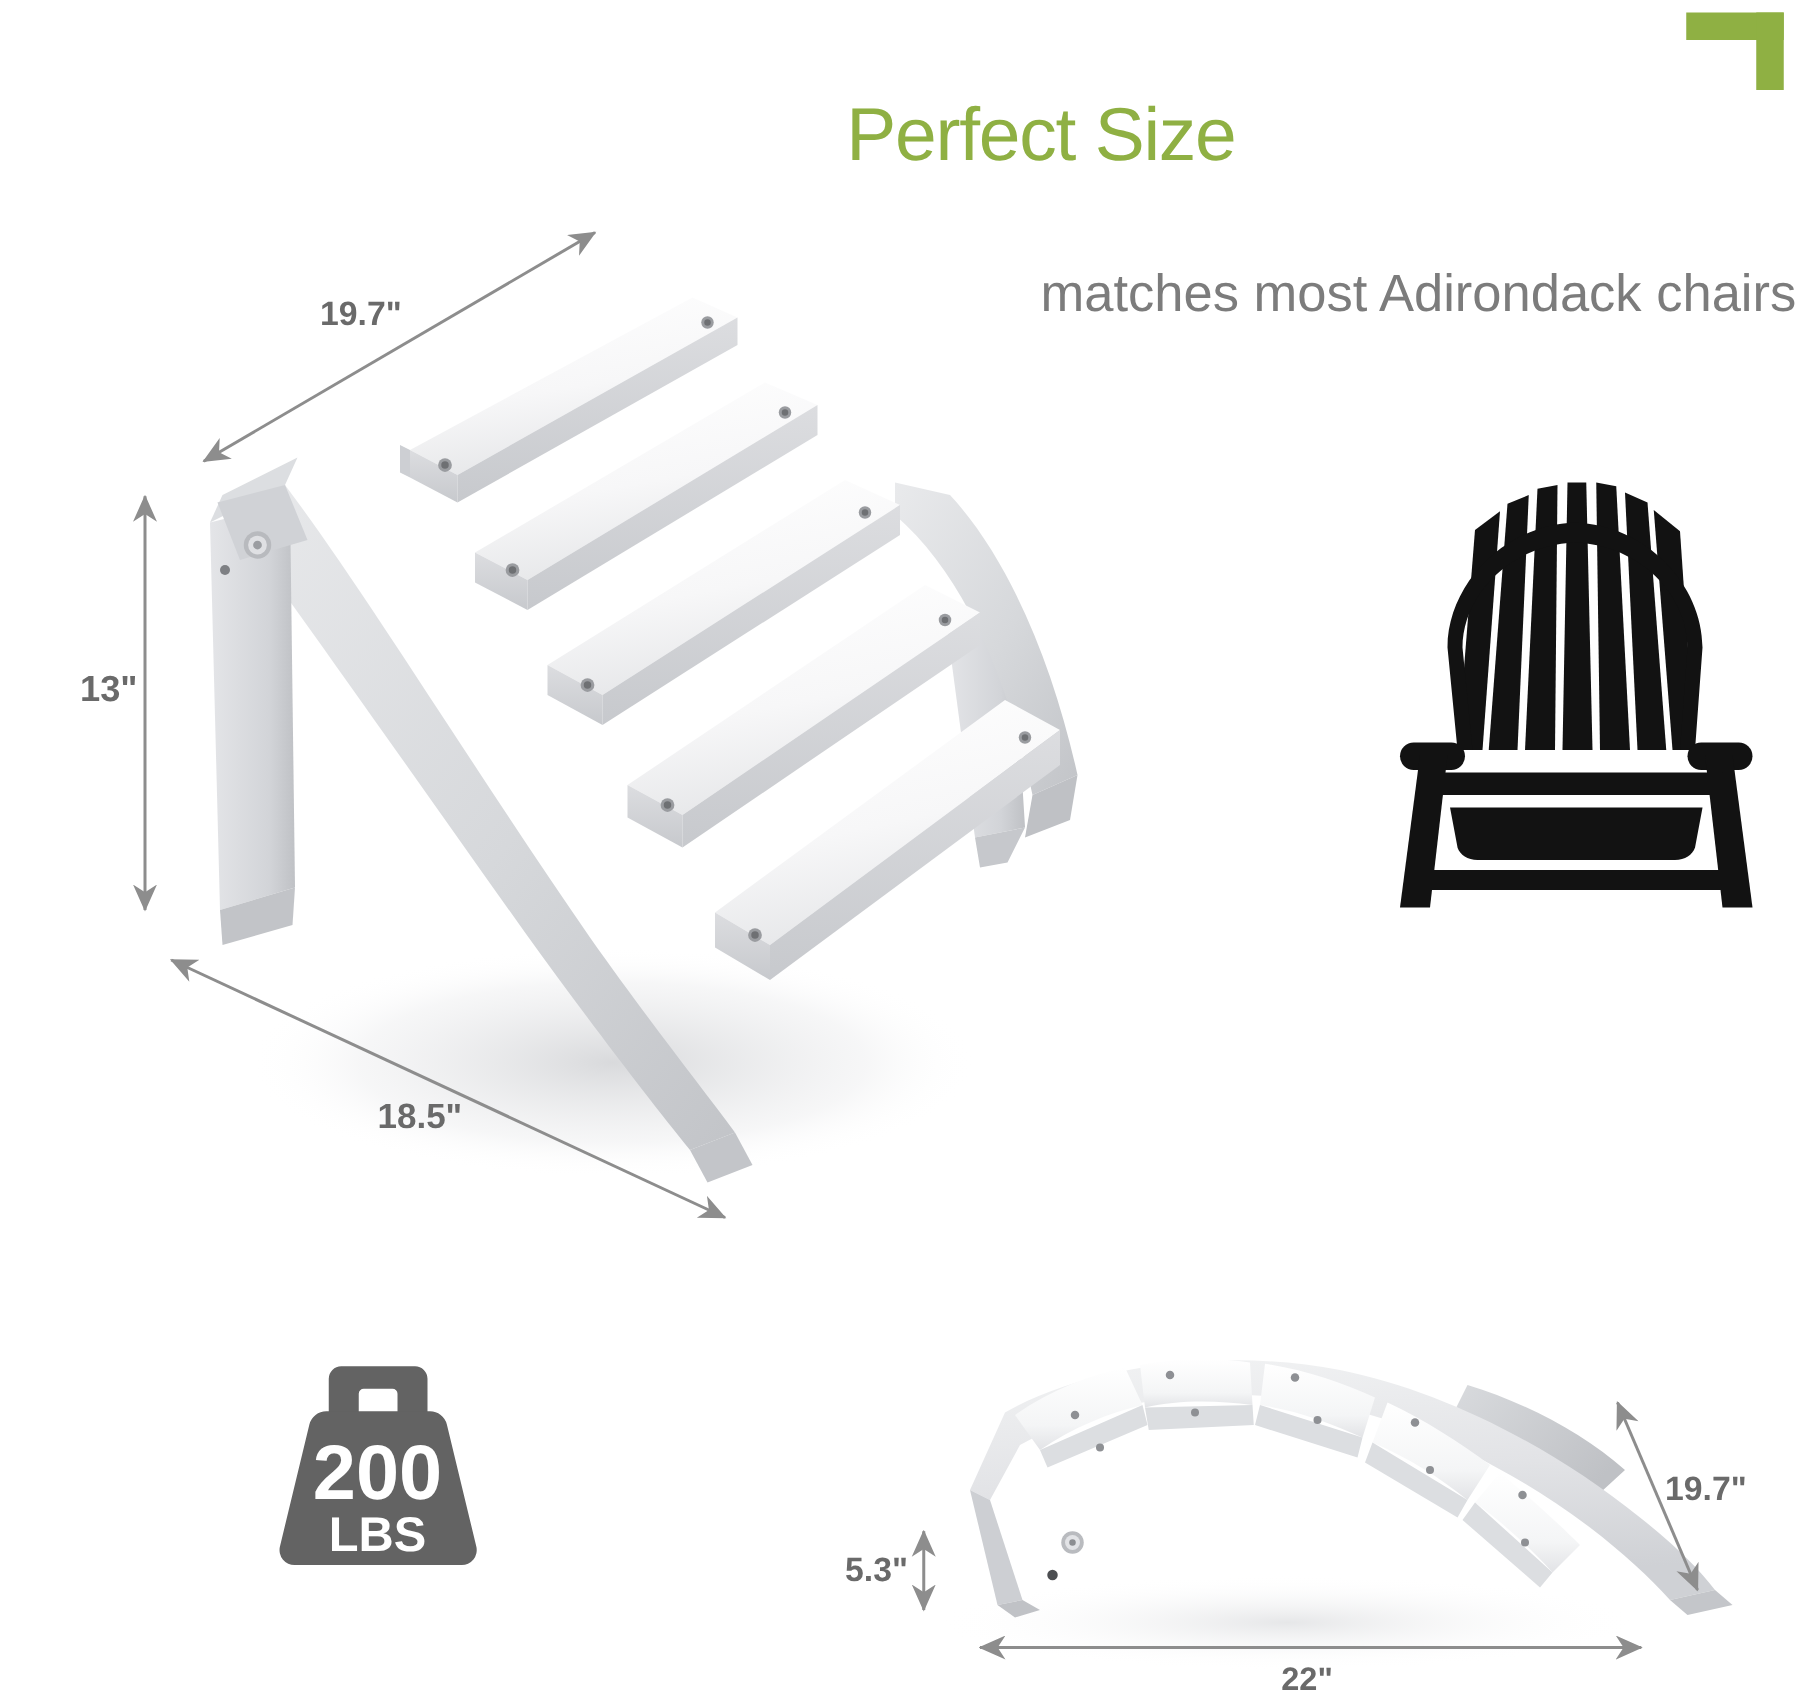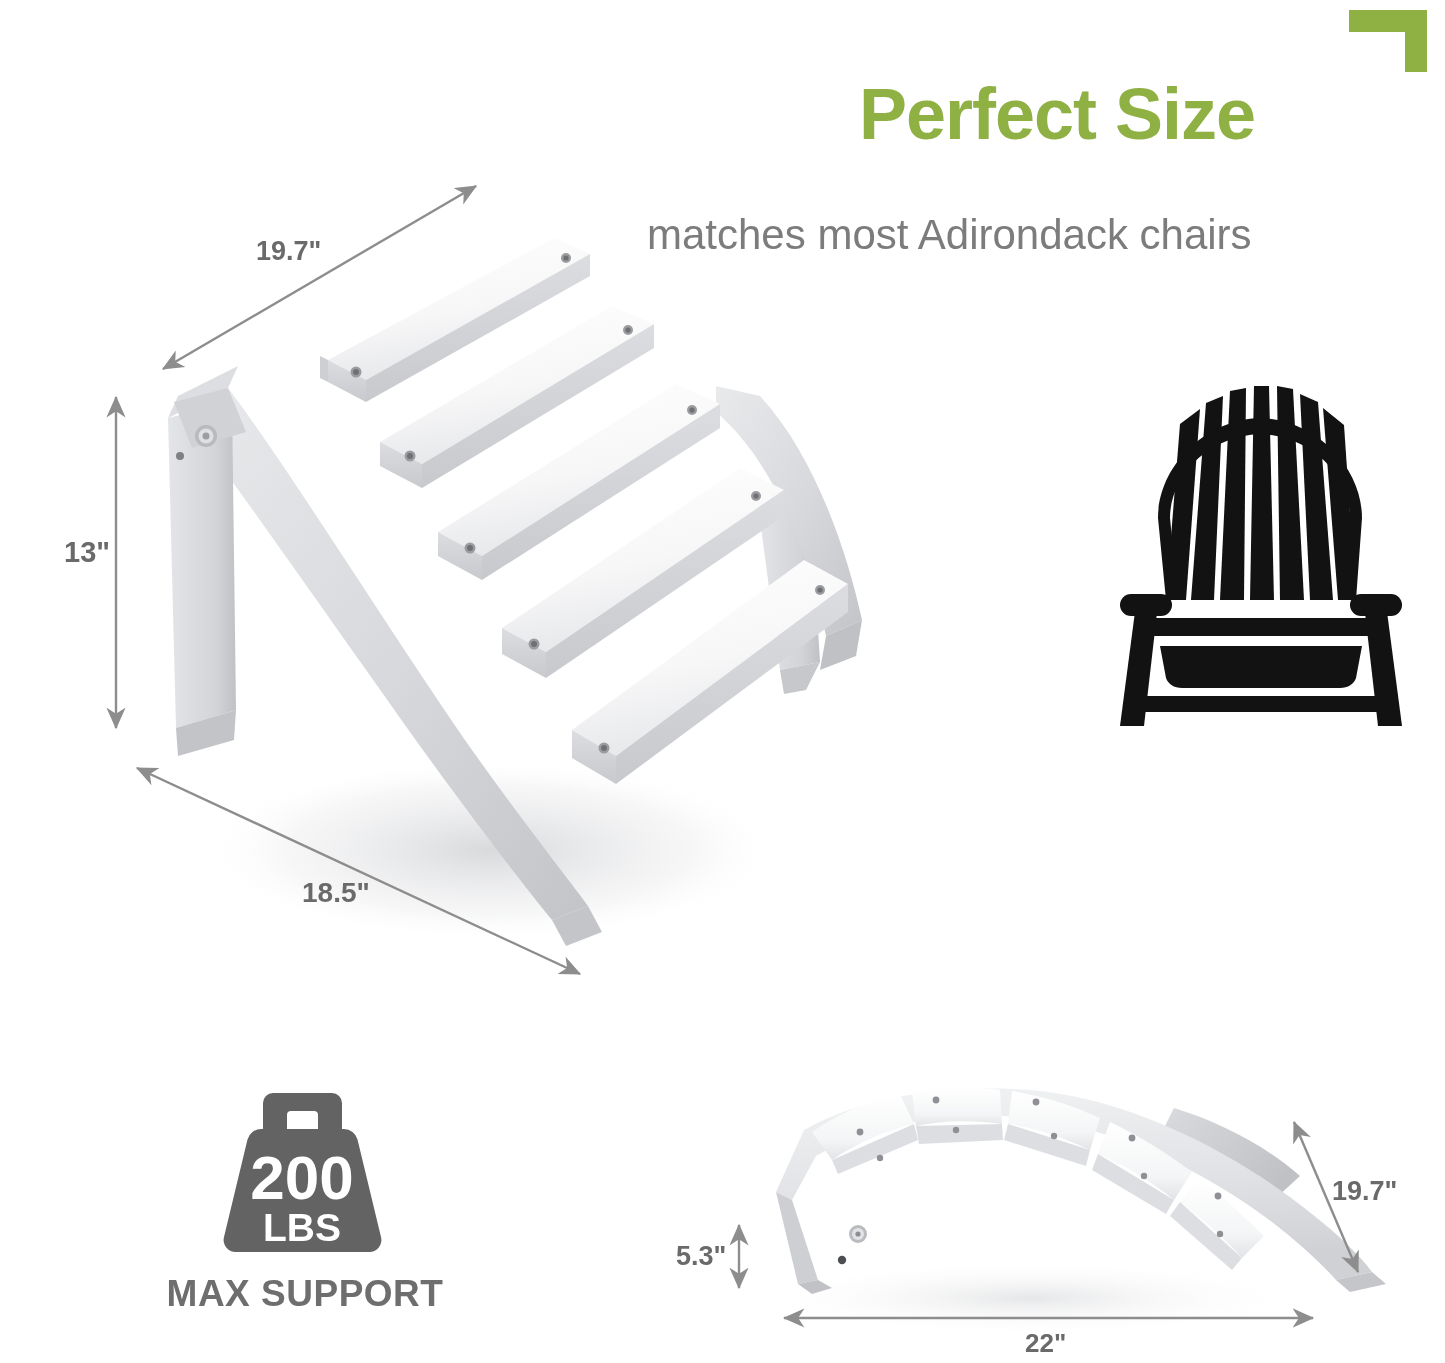--- a/index.html
+++ b/index.html
@@ -30,28 +30,28 @@
     --gray-text:#6e6e6e;
     --gray-sub:#7c7c7c;
     --dim-gray:#6a6a6a;
     --arrow:#8d8d8d;
     --badge:#636363;
   }
 
   
   .headline{
     position:absolute; right:8px; top:78px;
-    width:760px; text-align:center;
-    font-size:72px; line-height:1.0;
-    font-weight:bold; color:var(--green);
+    width:760px; text-align:left;
+    font-size:60px; line-height:1.0;
+    font-weight:normal; color:var(--green);
     letter-spacing:-1px;
   }
   .subhead{
     position:absolute; right:8px; top:212px;
-    width:790px; 
+    width:790px; text-align:right;
     font-size:42px; line-height:1.1;
     color:var(--gray-sub); font-weight:400;
   }
 
   
   .dim{
     position:absolute;
     color:var(--dim-gray);
     font-weight:bold;
     white-space:nowrap;
@@ -255,21 +255,20 @@
 
 <div class="badge-block">
   <svg class="badge-svg" width="215" height="180" viewBox="0 0 215 180">
 
     <path d="M78 4 H137 A10 10 0 0 1 147 14 V44 H123 V26 A4 4 0 0 0 119 22 H96 A4 4 0 0 0 92 26 V44 H68 V14 A10 10 0 0 1 78 4 Z" fill="#636363"></path>
 
     <path d="M66 40 H149 A14 14 0 0 1 162.5 50.5 L186 148 A12 12 0 0 1 174 163 H41 A12 12 0 0 1 29 148 L52.5 50.5 A14 14 0 0 1 66 40 Z" fill="#636363"></path>
     <text x="107" y="110" text-anchor="middle" font-family="Liberation Sans, sans-serif" font-size="62" font-weight="bold" fill="#ffffff">200</text>
     <text x="107" y="152" text-anchor="middle" font-family="Liberation Sans, sans-serif" font-size="39" font-weight="bold" fill="#ffffff">LBS</text>
   </svg>
-  <div class="badge-caption">MAX SUPPORT</div>
 </div>
 
 <div class="folded">
   <svg width="745" height="290" viewBox="0 0 745 290">
     <defs>
       <linearGradient id="fSlat" x1="0" y1="0" x2="0" y2="1">
         <stop offset="0%" stop-color="#ffffff"></stop>
         <stop offset="70%" stop-color="#f4f5f6"></stop>
         <stop offset="100%" stop-color="#e2e3e6"></stop>
       </linearGradient>

